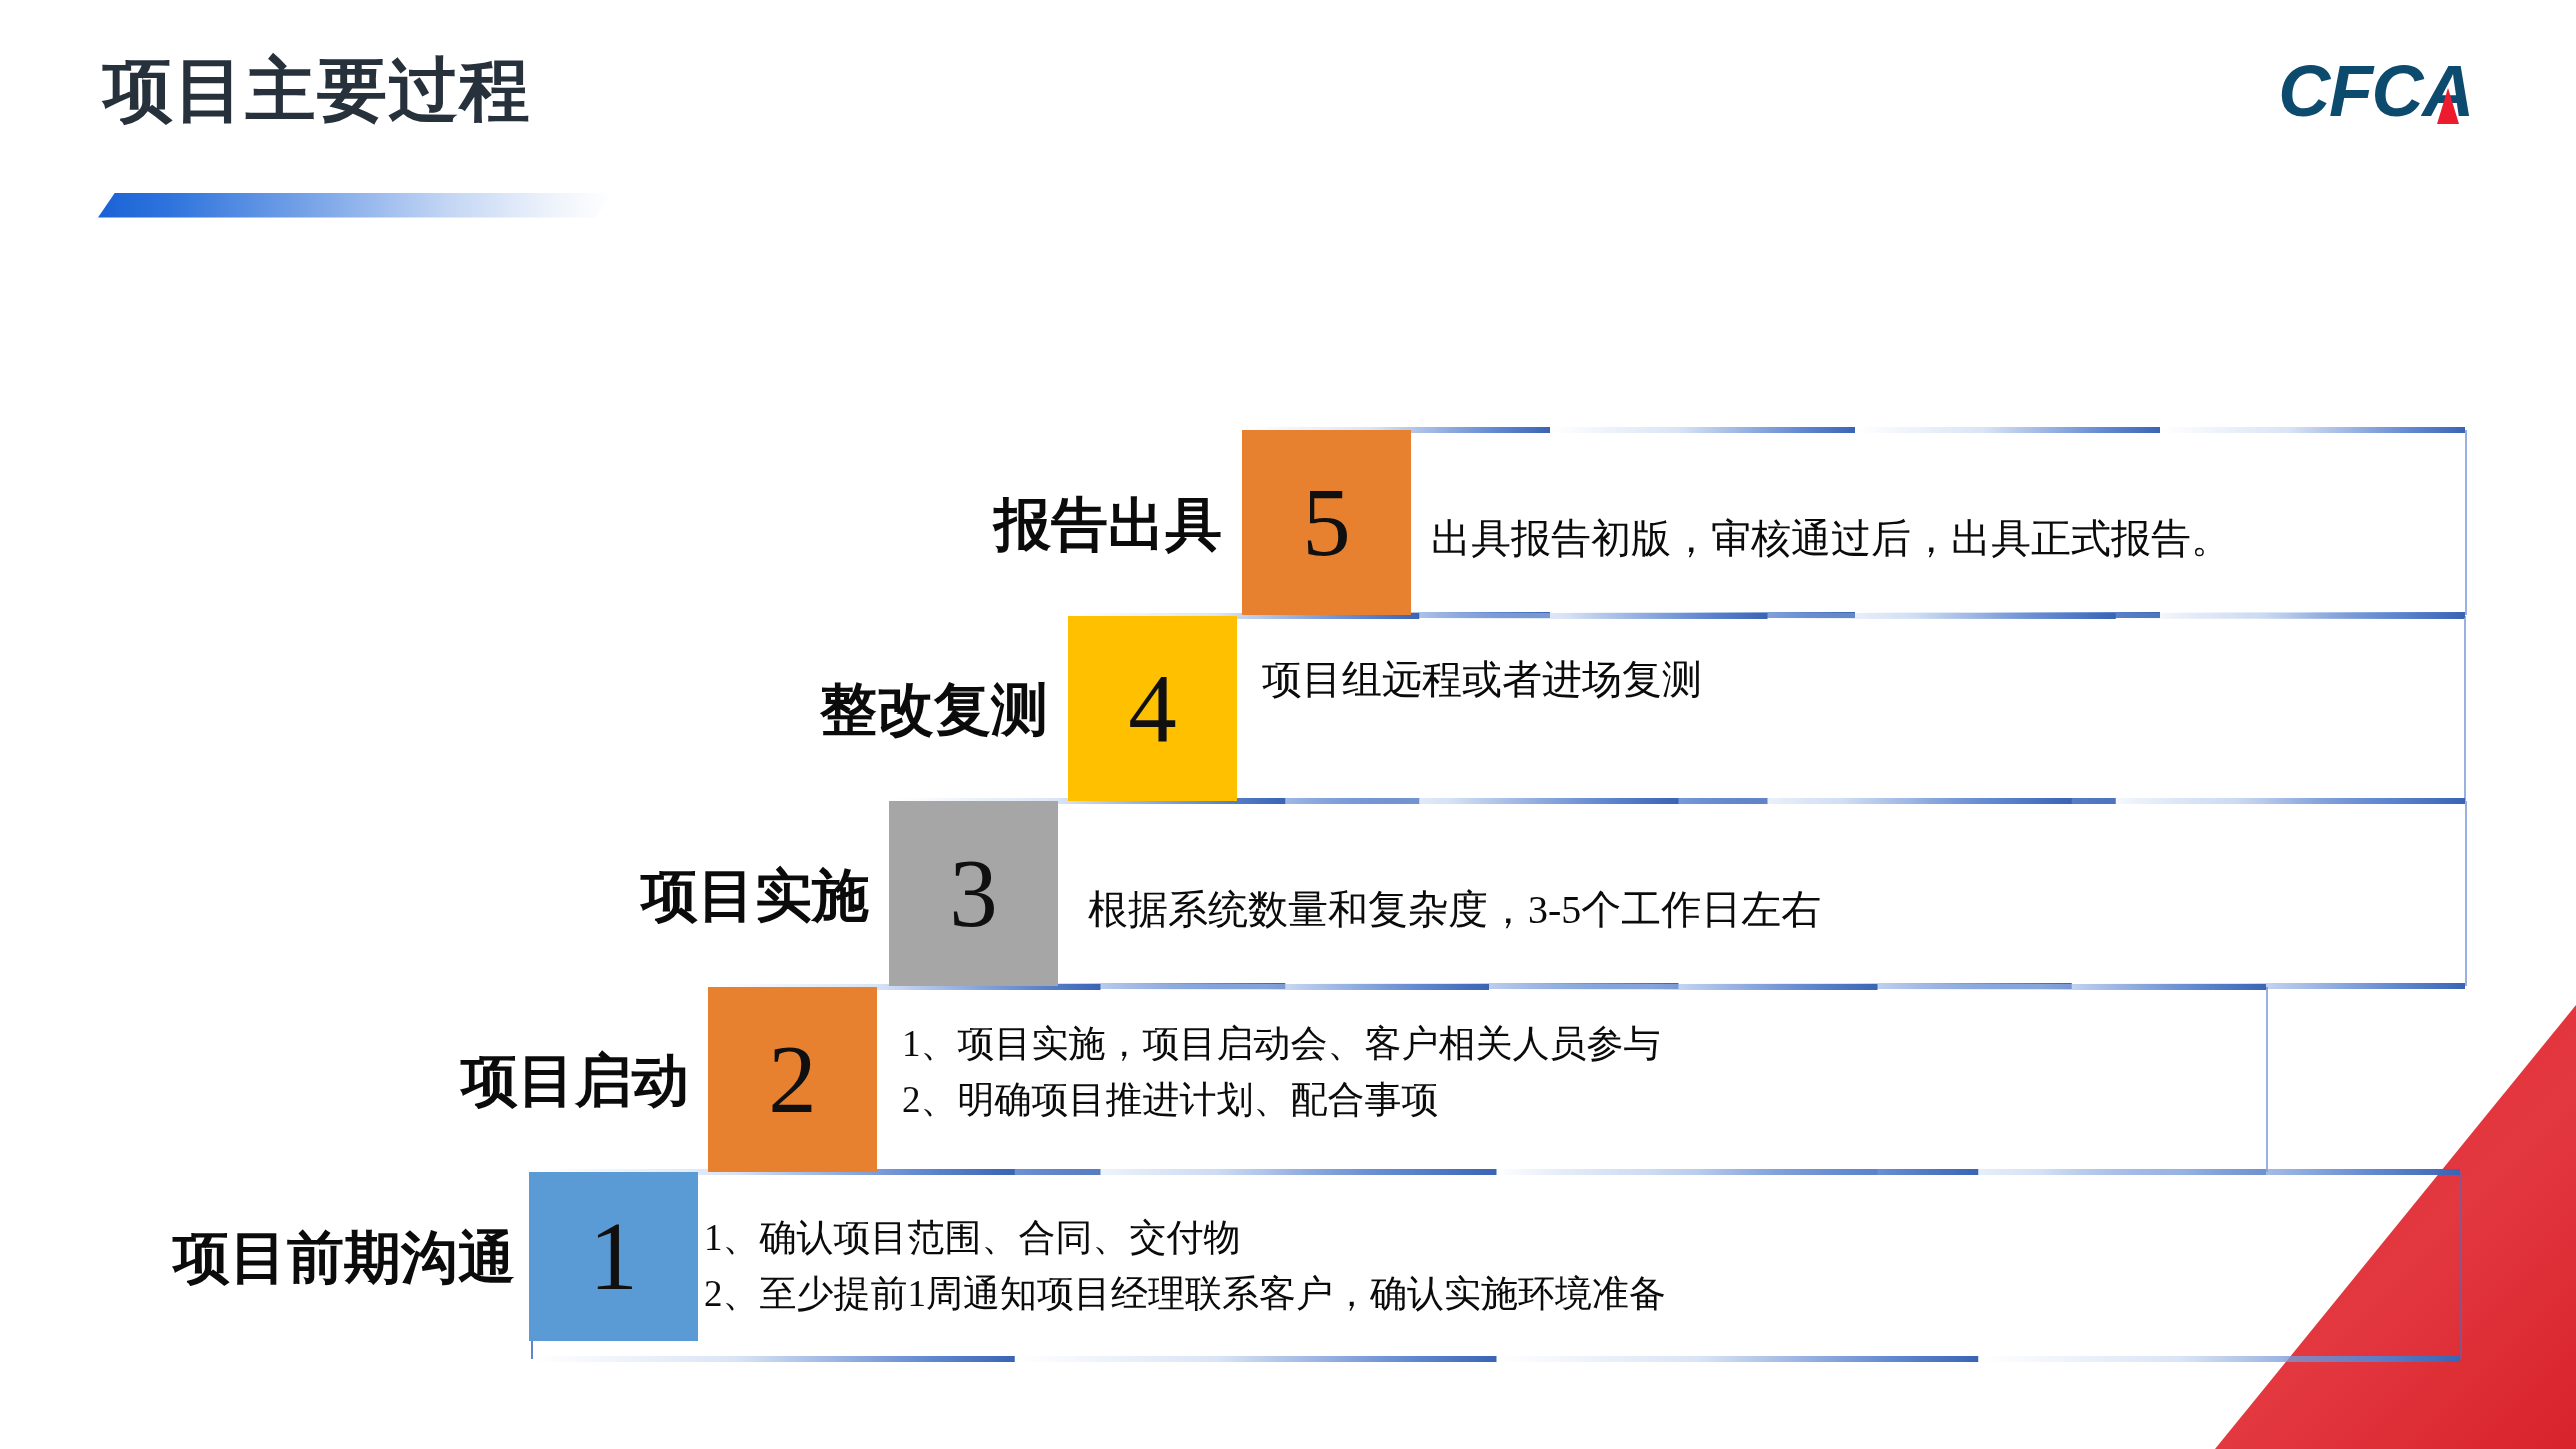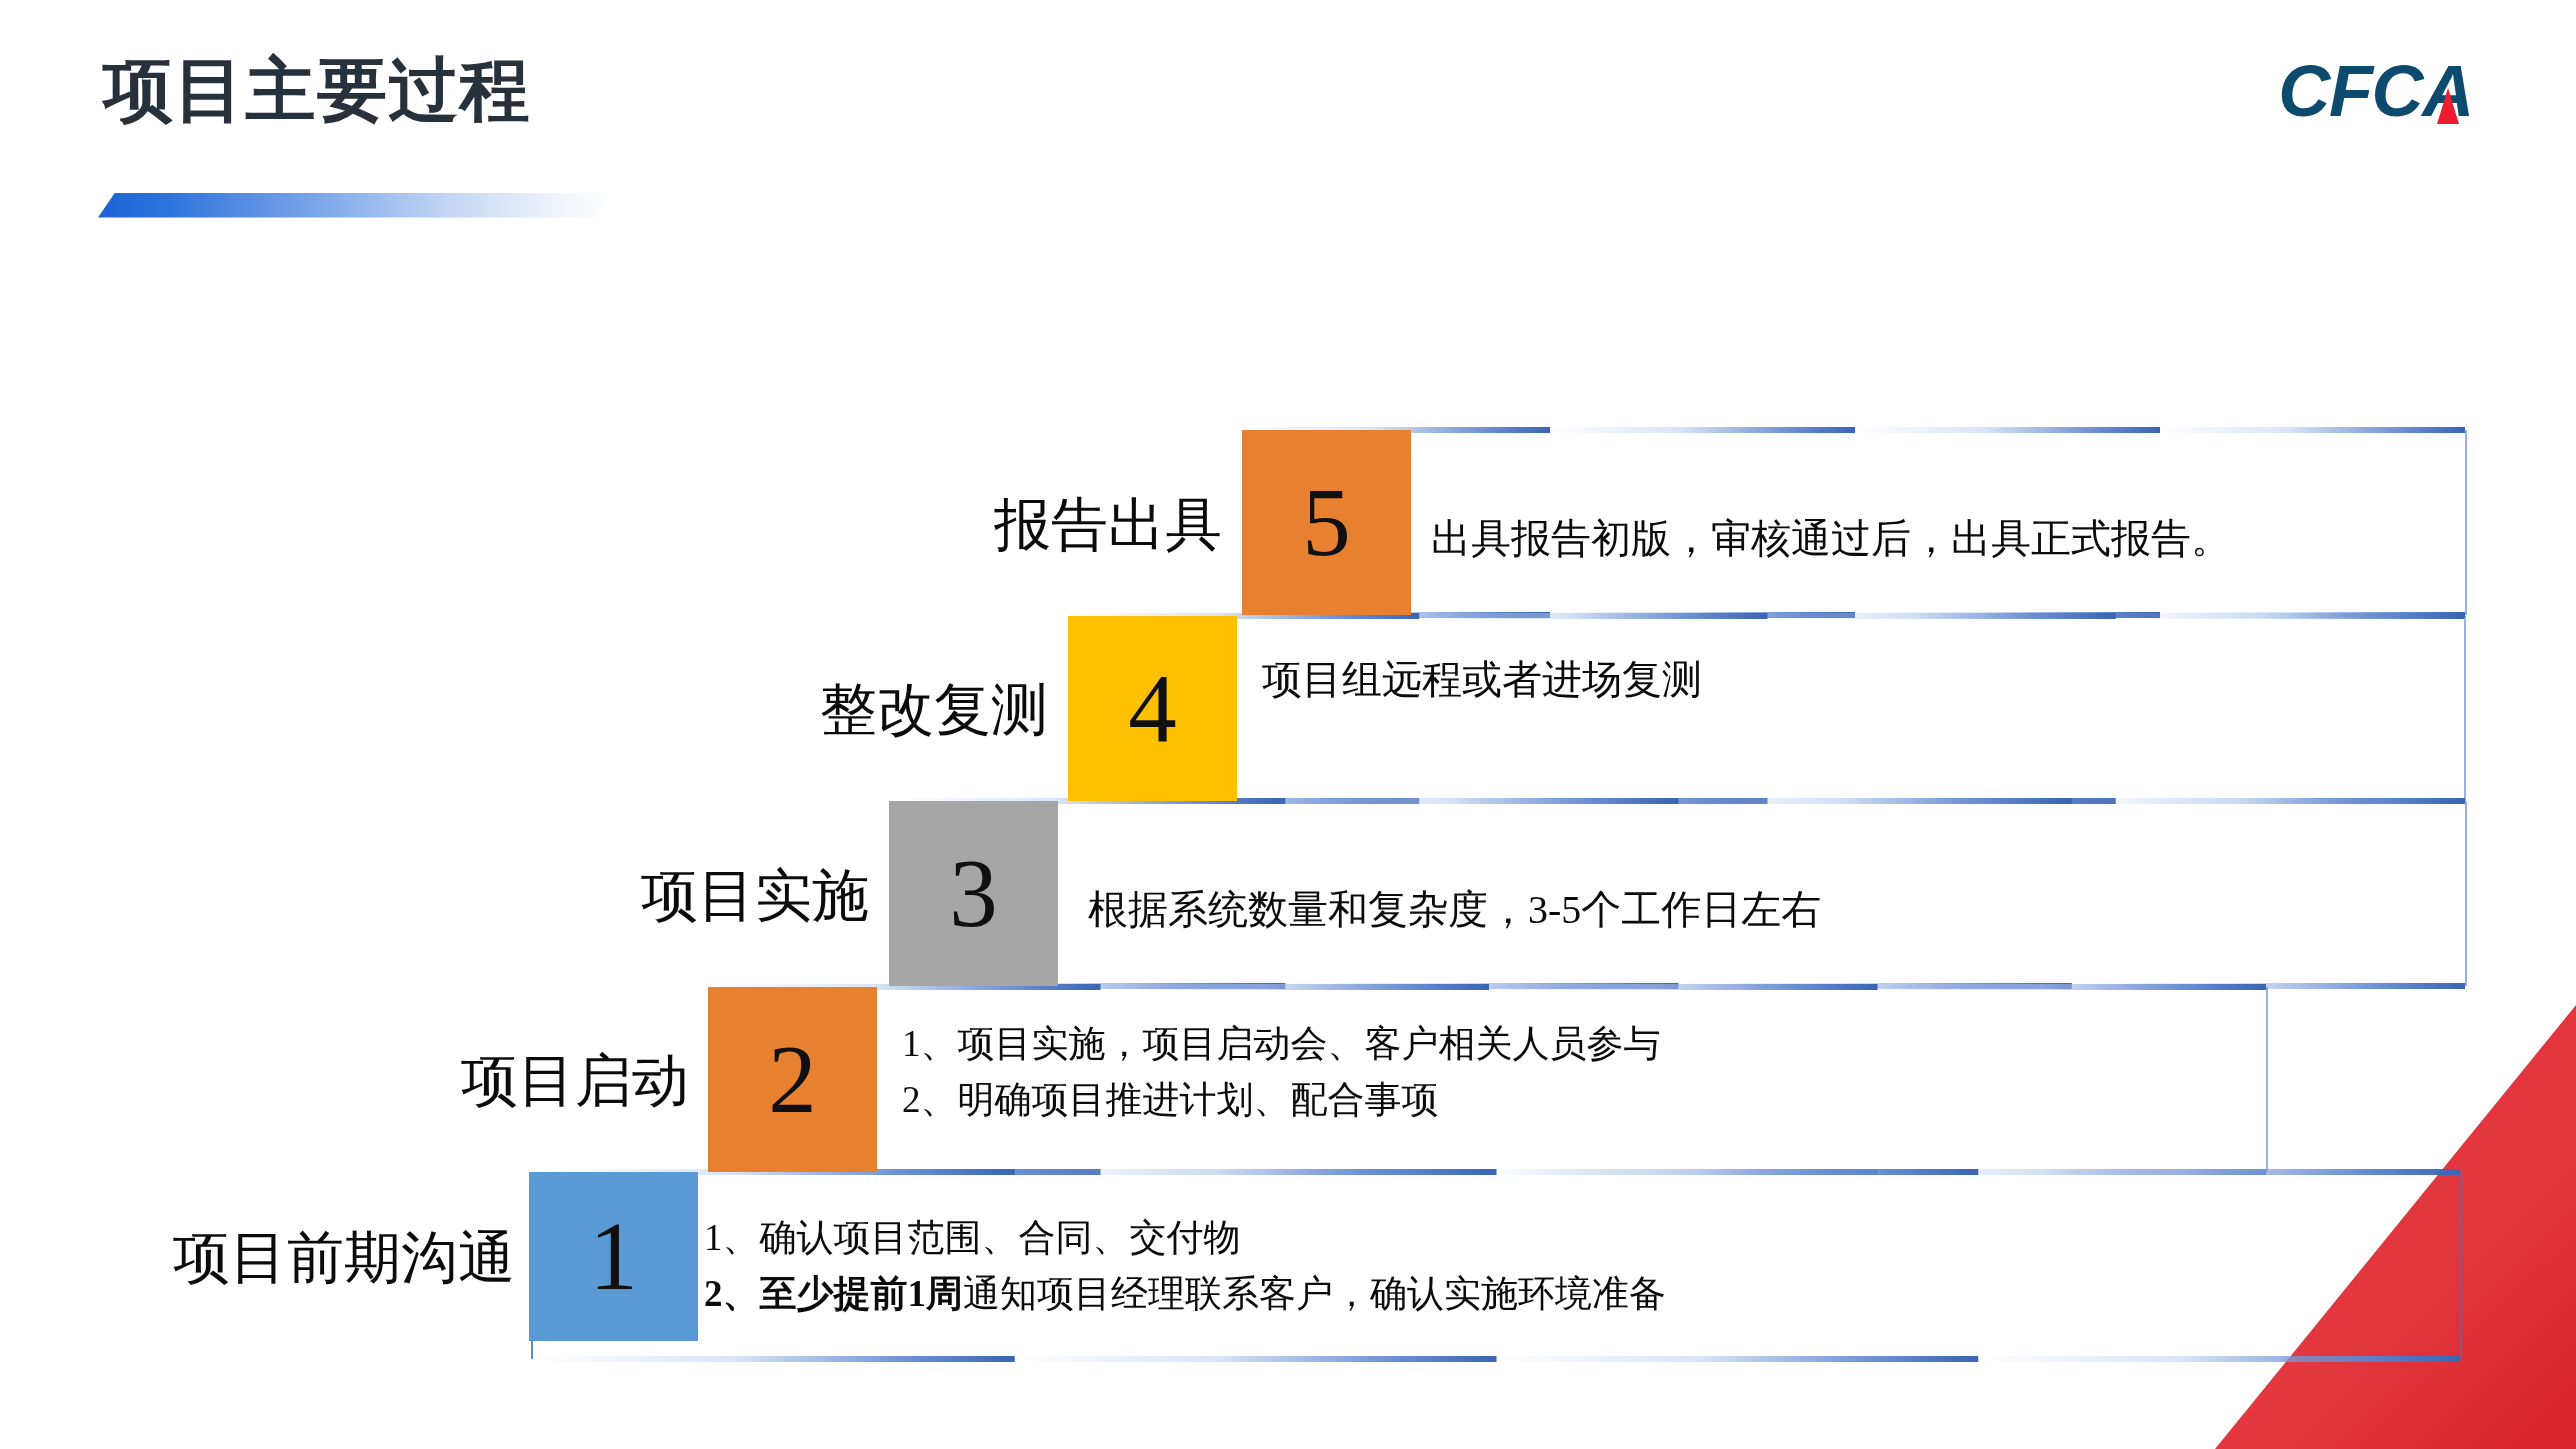--- a/index.html
+++ b/index.html
@@ -121,33 +121,33 @@
     display: flex;
     align-items: center;
     justify-content: center;
     font-family: "Liberation Serif", "DejaVu Serif", serif;
     color: #101010;
     line-height: 1;
   }
   .step-label {
     position: absolute;
     font-family: "Liberation Sans", "DejaVu Sans", sans-serif;
-    font-weight: normal;
+    font-weight: bold;
     color: #0b0b0b;
     white-space: nowrap;
     text-align: left;
     line-height: 1;
   }
   .step-desc {
     position: absolute;
     font-family: "Liberation Serif", "DejaVu Serif", serif;
     color: #0b0b0b;
     line-height: 1.52;
   }
-  .step-desc .b { font-weight: bold; }
+  .step-desc .b { font-weight: normal; }
 </style>
 </head>
 <body>
 
 <div id="slide">
 
   <div id="page-title">项目主要过程</div>
   <div id="title-underline"></div>
 
   <div id="logo">

